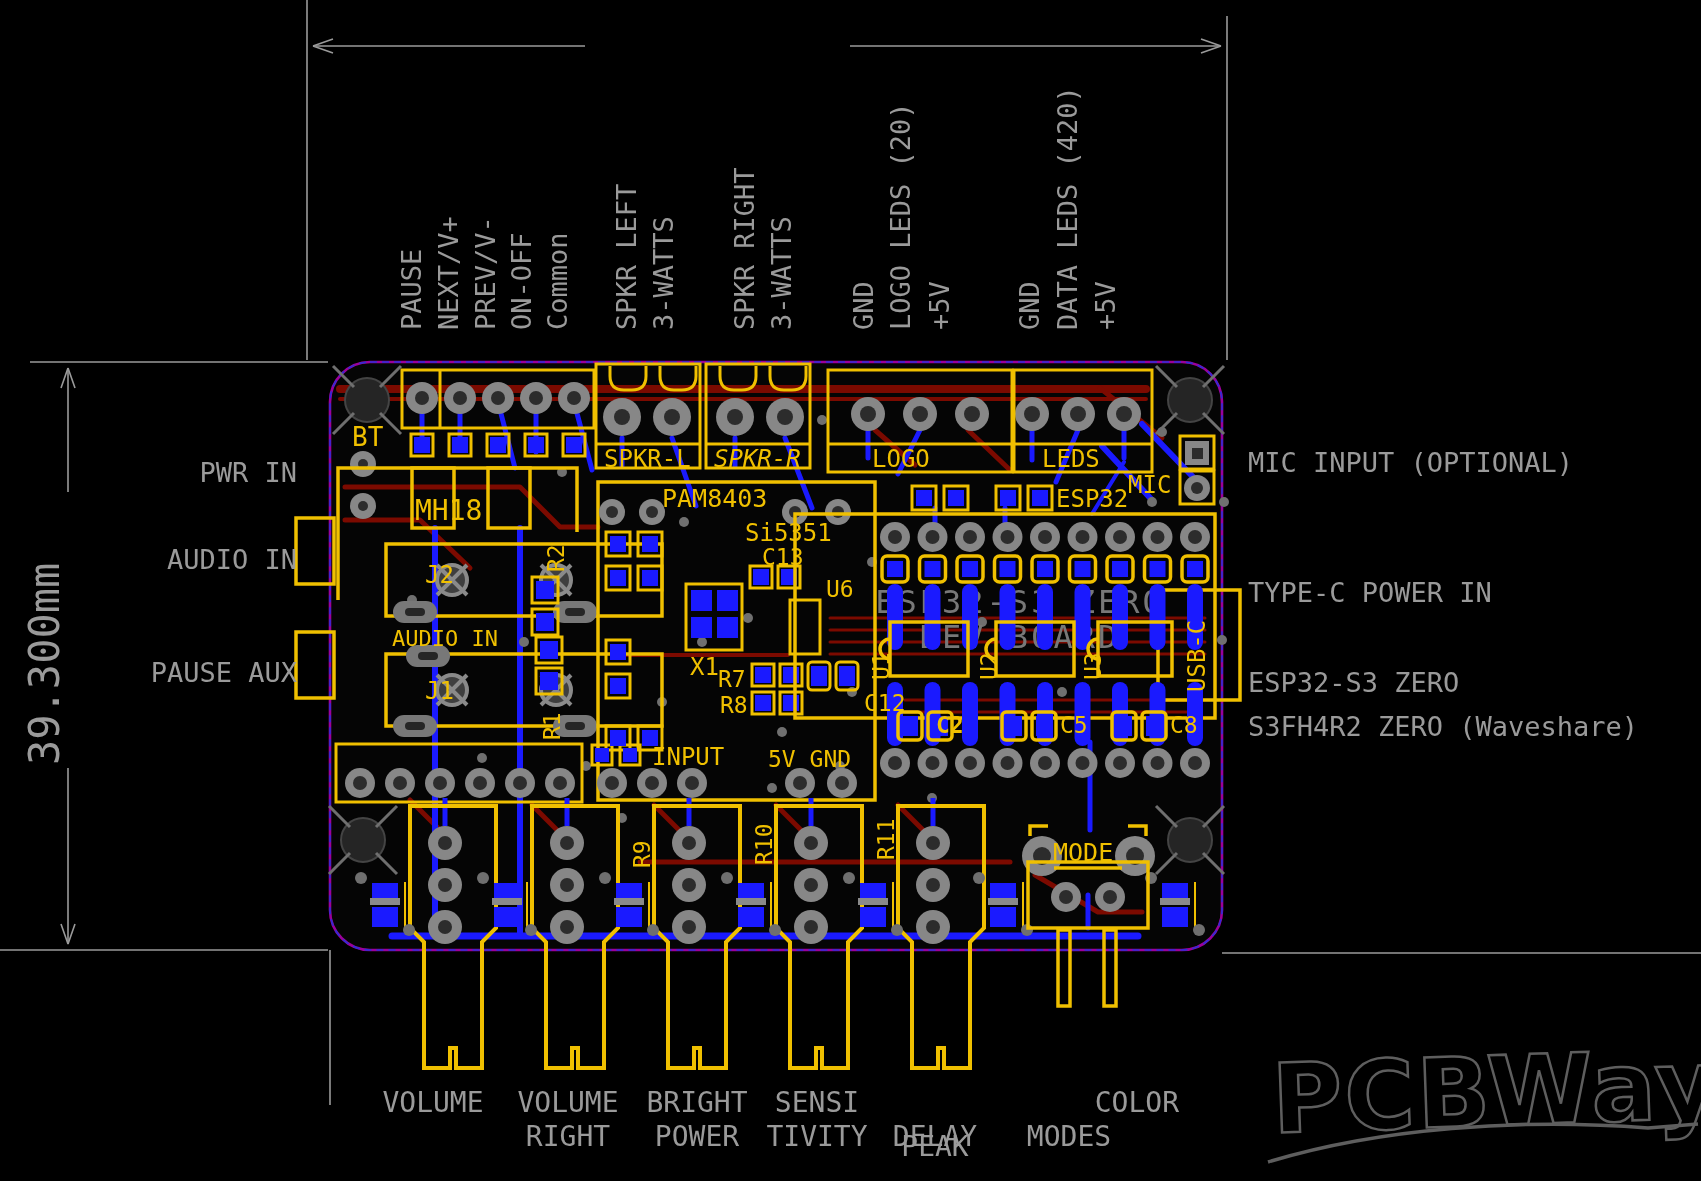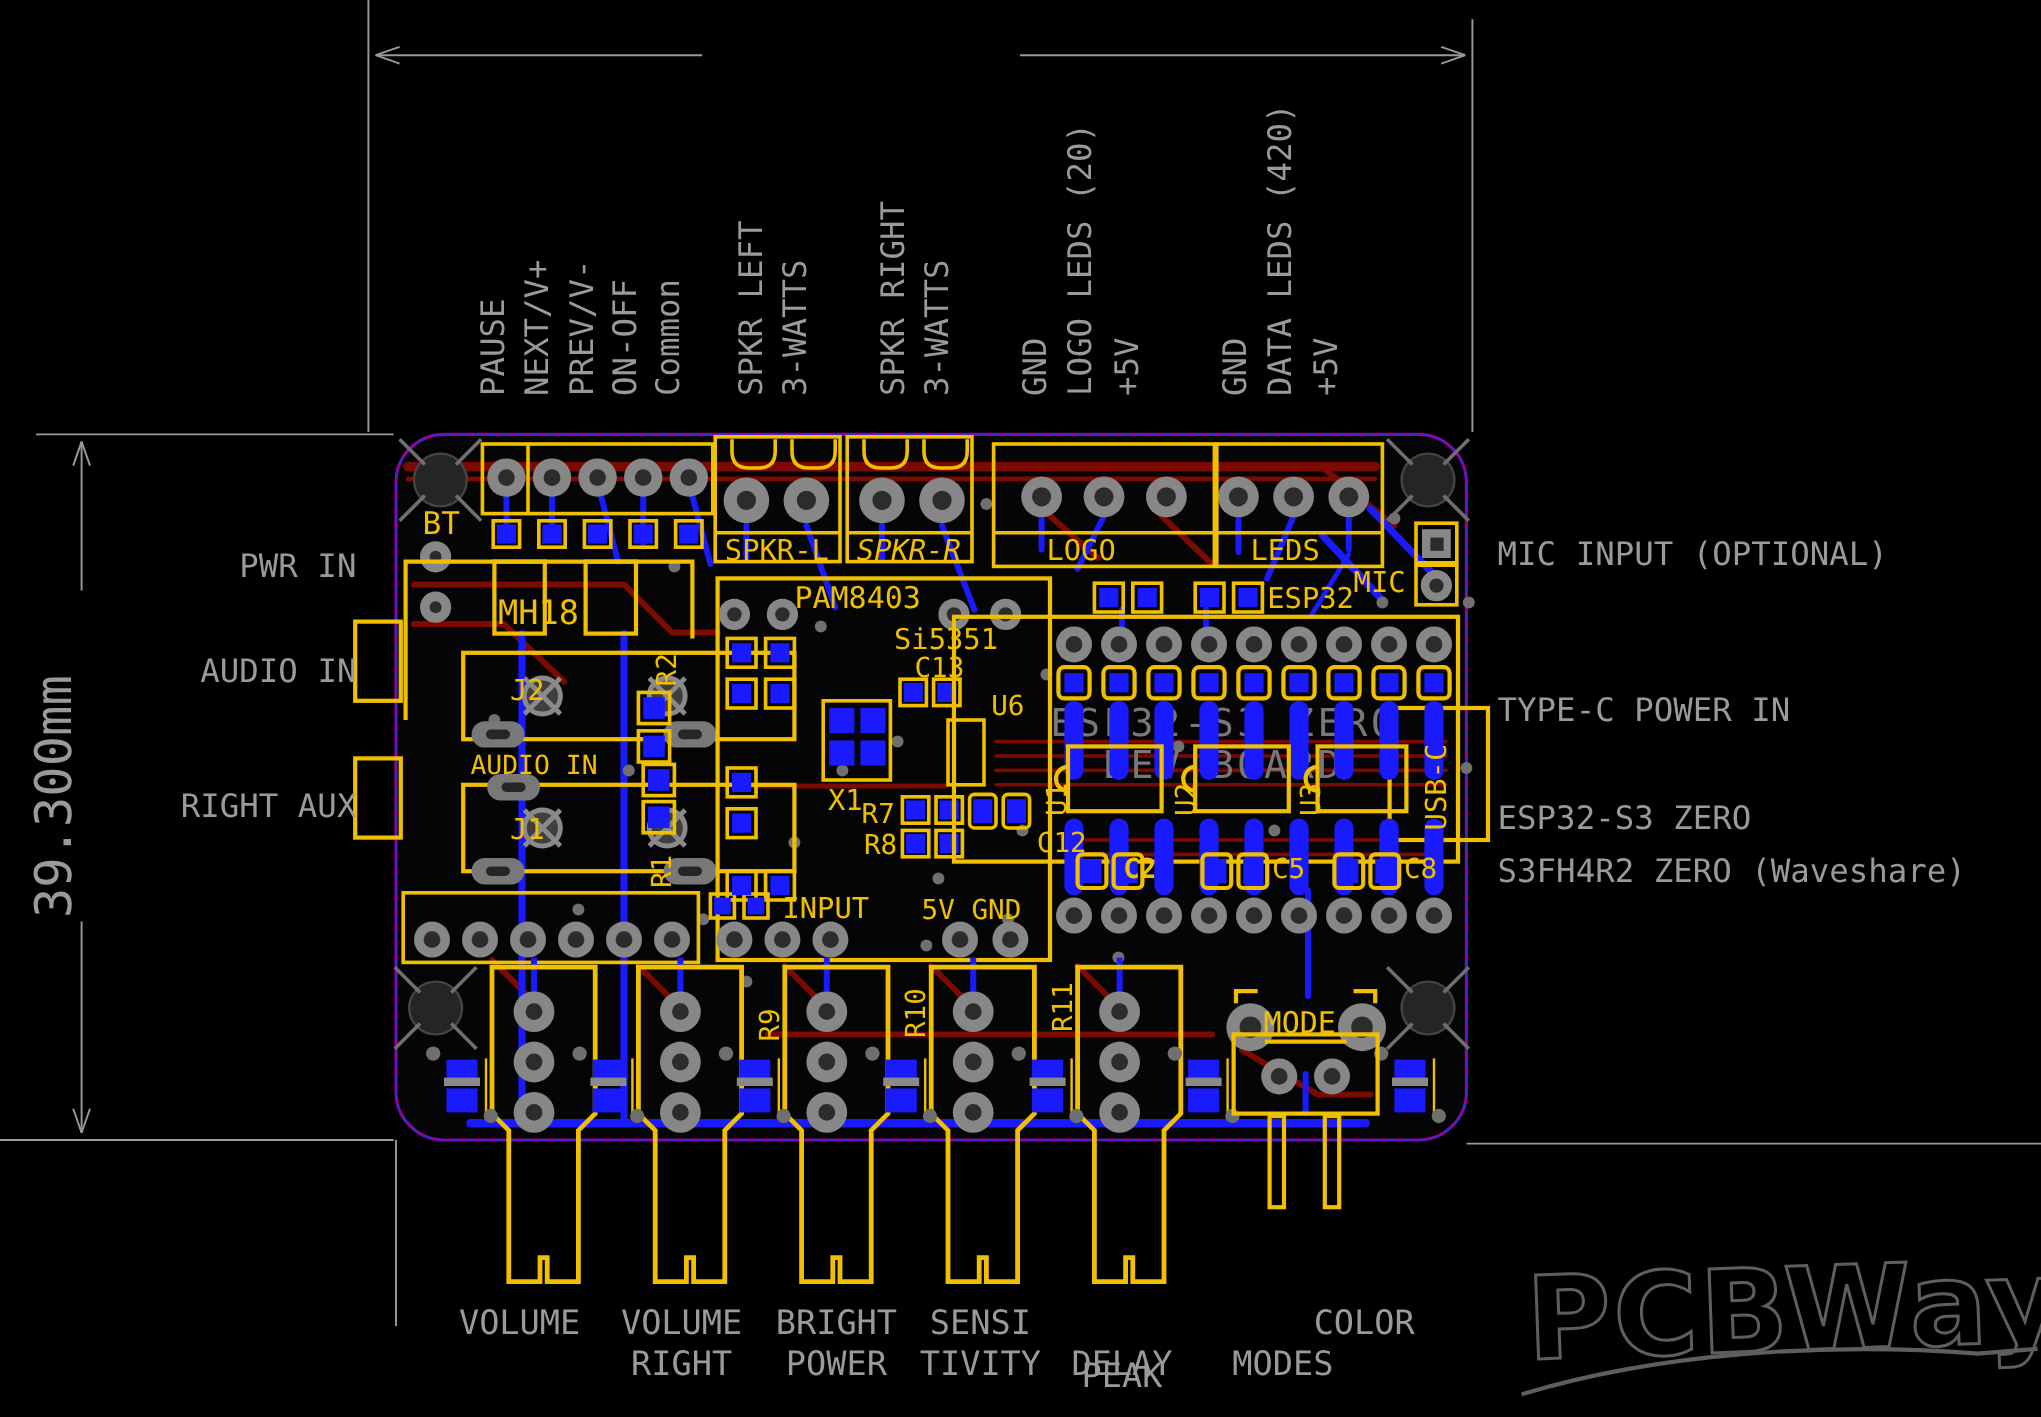--- a/index.html
+++ b/index.html
@@ -670,21 +670,21 @@
 <div class="lbl vlbl" style="left:767px;top:330px;">3-WATTS</div>
 <div class="lbl vlbl" style="left:849px;top:330px;">GND</div>
 <div class="lbl vlbl" style="left:886px;top:330px;">LOGO LEDS (20)</div>
 <div class="lbl vlbl" style="left:925px;top:330px;">+5V</div>
 <div class="lbl vlbl" style="left:1015px;top:330px;">GND</div>
 <div class="lbl vlbl" style="left:1053px;top:330px;">DATA LEDS (420)</div>
 <div class="lbl vlbl" style="left:1091px;top:330px;">+5V</div>
 
 <div class="lbl" style="right:1404px;top:458px;">PWR IN</div>
 <div class="lbl" style="right:1404px;top:545px;">AUDIO IN</div>
-<div class="lbl" style="right:1404px;top:658px;">RIGHT AUX</div>
+<div class="lbl" style="right:1404px;top:658px;">PAUSE AUX</div>
 
 <div class="lbl" style="left:1248px;top:448px;">MIC INPUT (OPTIONAL)</div>
 <div class="lbl" style="left:1248px;top:578px;">TYPE-C POWER IN</div>
 <div class="lbl" style="left:1248px;top:668px;">ESP32-S3 ZERO</div>
 <div class="lbl" style="left:1248px;top:712px;">S3FH4R2 ZERO (Waveshare)</div>
 
 <div class="potlbl" style="left:323px;top:1086px;">VOLUME</div>
 <div class="potlbl" style="left:323px;top:1180px;text-align:center;">LEFT</div>
 <div class="potlbl" style="left:458px;top:1086px;">VOLUME</div>
 <div class="potlbl" style="left:458px;top:1120px;">RIGHT</div>

